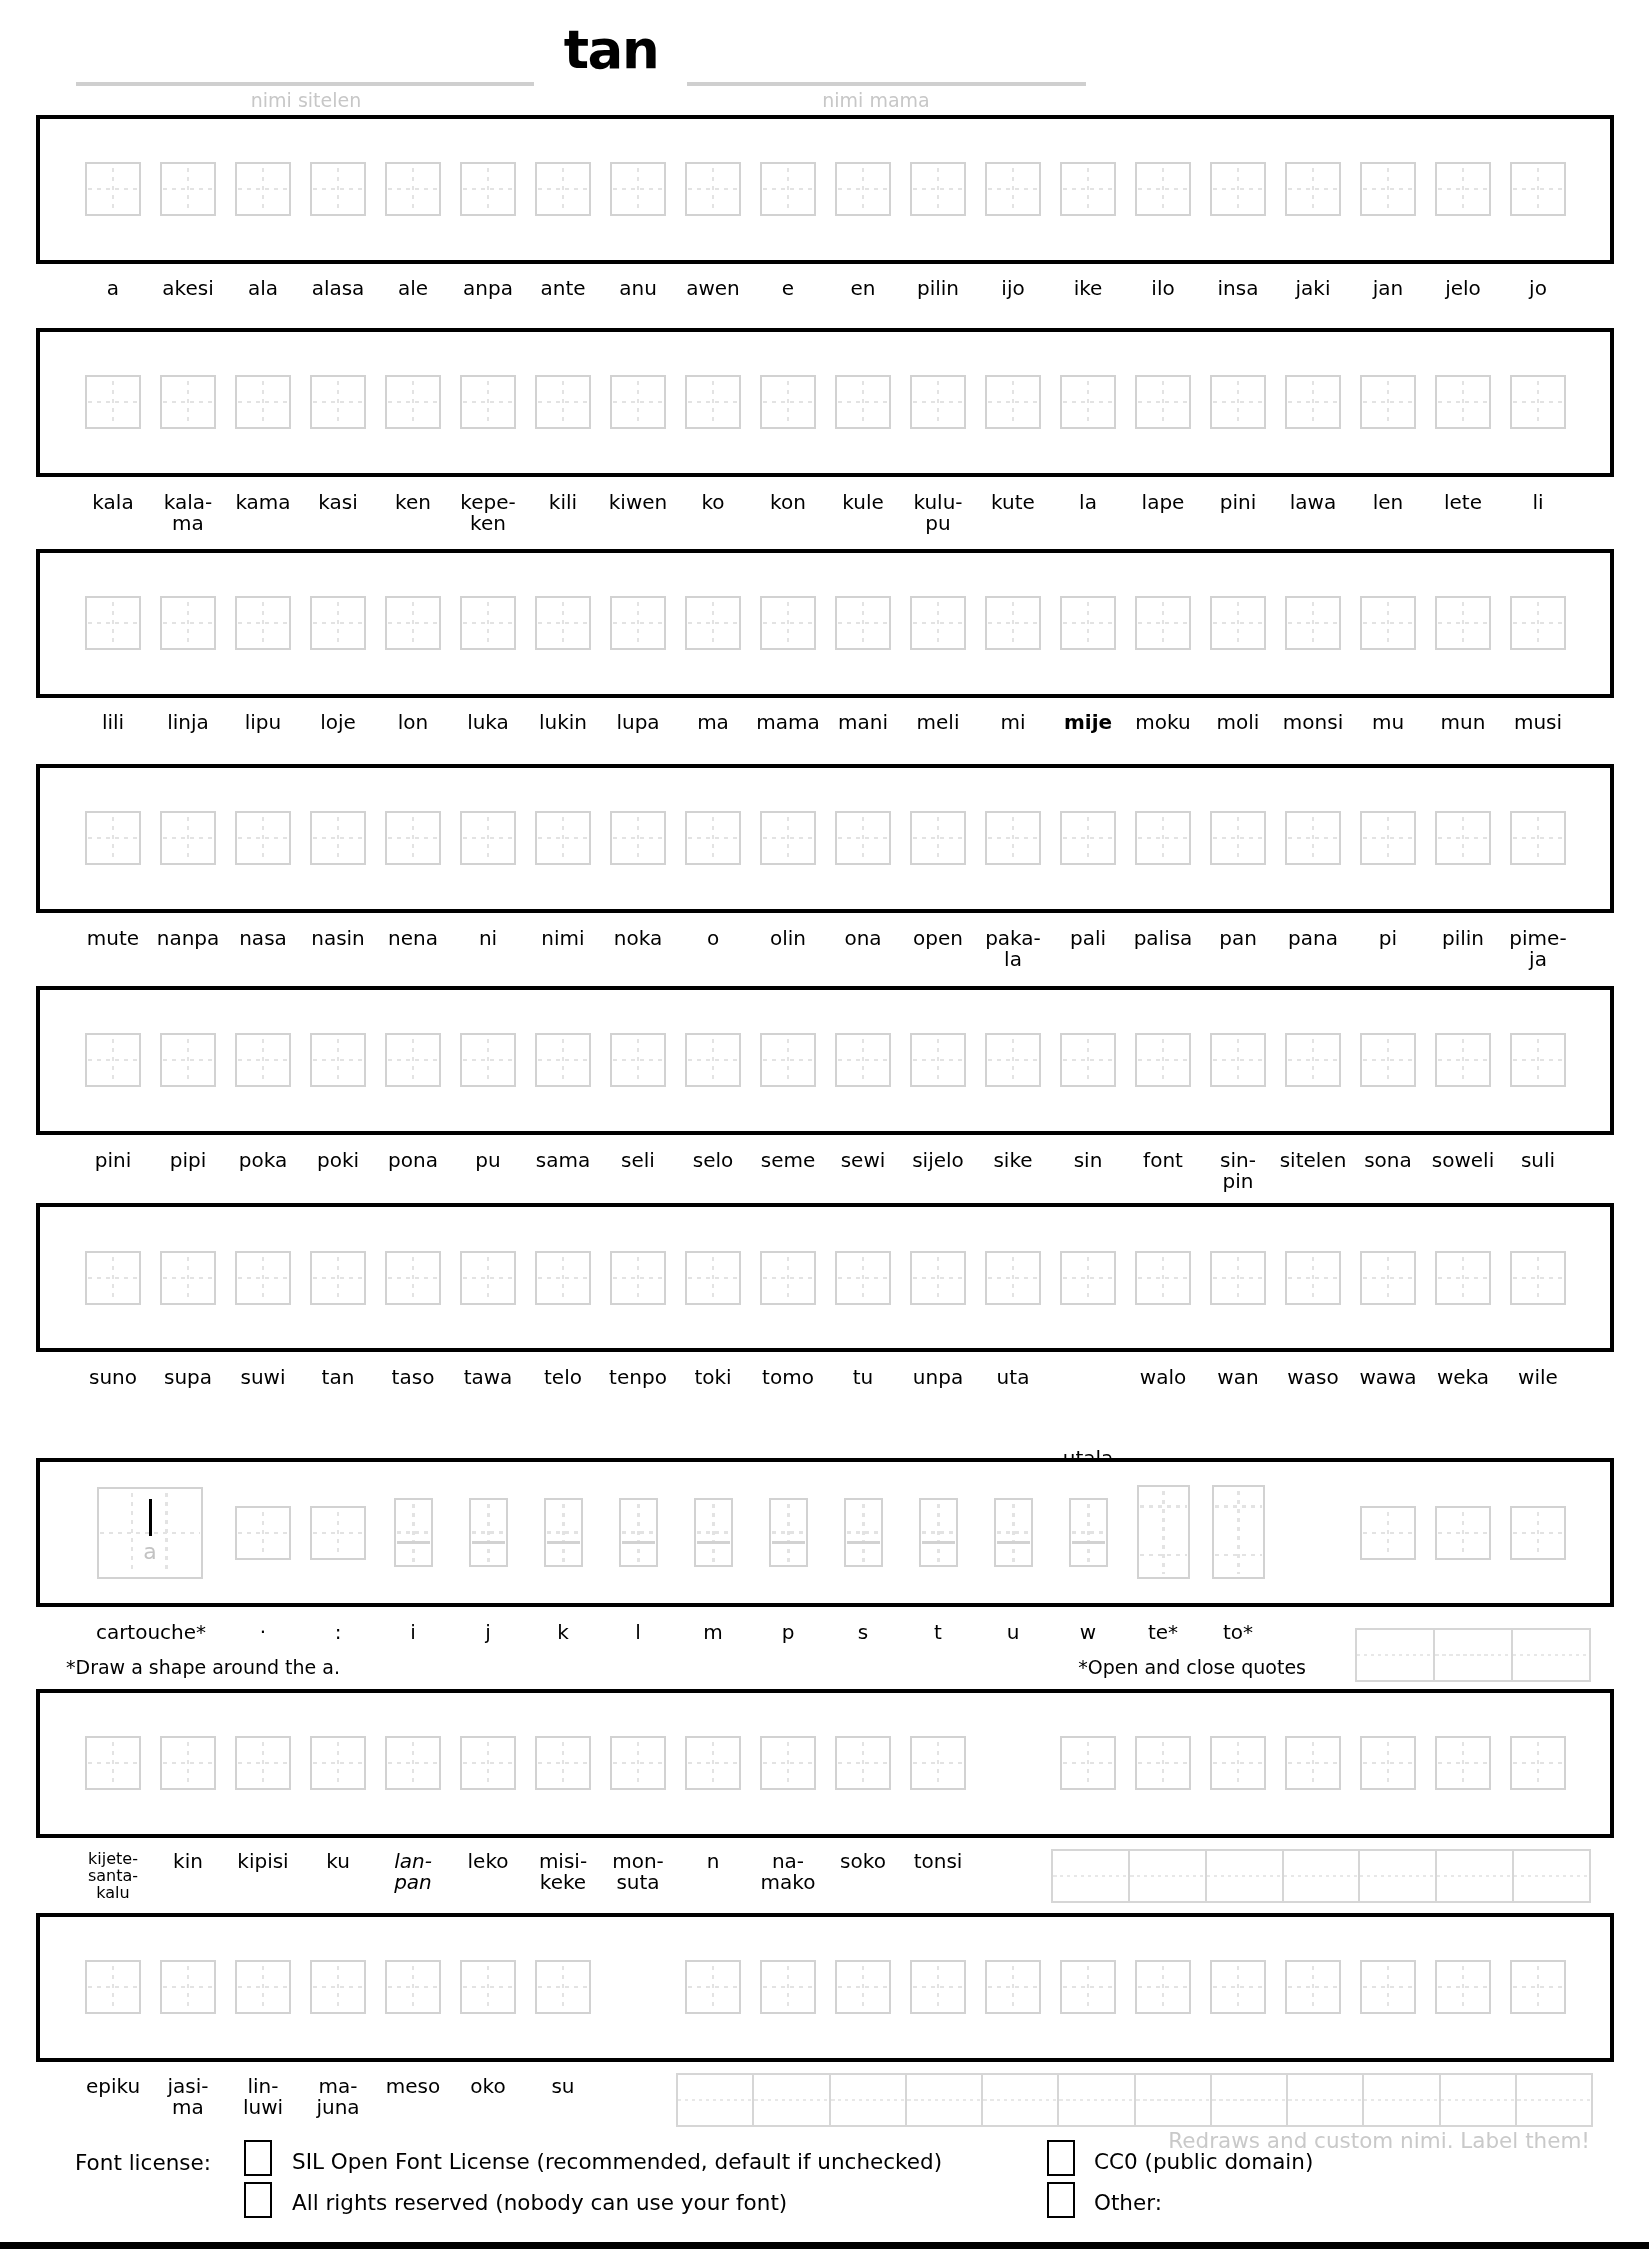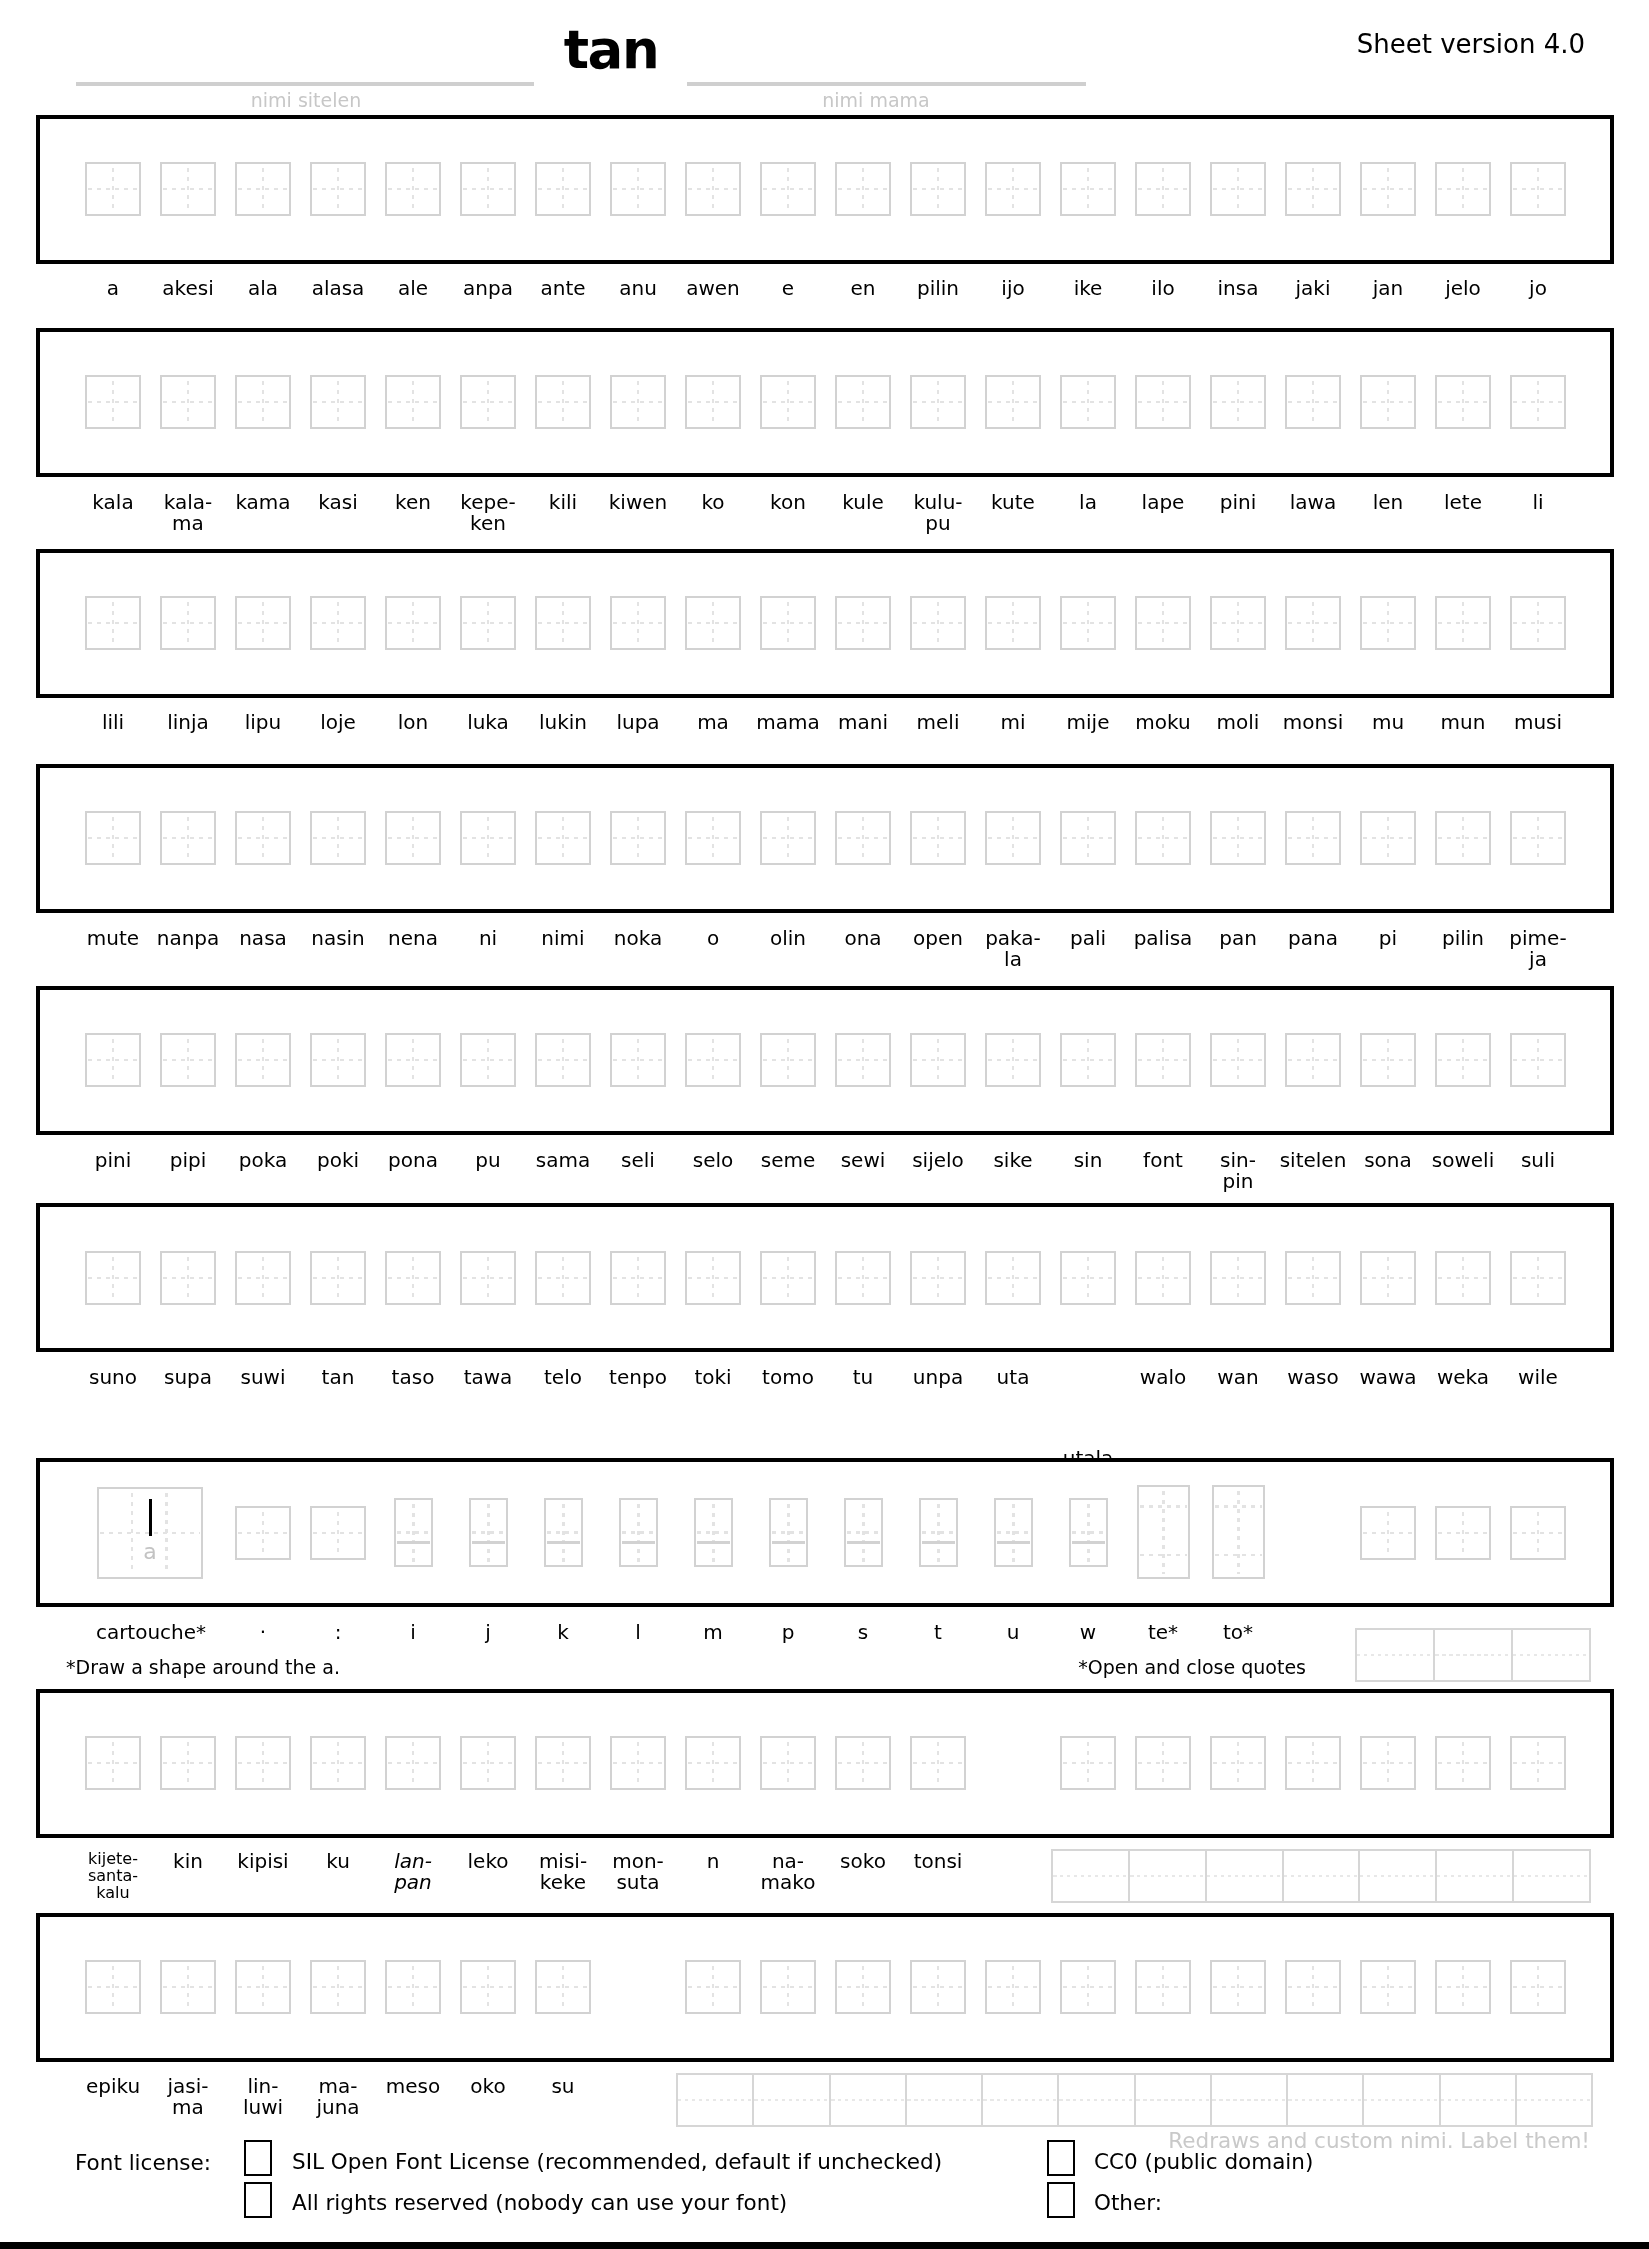--- a/index.html
+++ b/index.html
@@ -53,21 +53,20 @@
 <body>
 
 <div id="page">
 
   <div class="abs title" style="left:611px; top:19.4px;">tan</div>
   <div class="abs hline" style="left:76px; top:82px; width:458px;"></div>
   <div class="abs hline" style="left:687px; top:82px; width:399px;"></div>
   <div class="abs hsub" style="left:306px; top:89px;">nimi sitelen</div>
   <div class="abs hsub" style="left:876px; top:89px;">nimi mama</div>
   <div class="abs version">
-    <div>Sheet version 4.0</div>
   </div>
 
   <div id="rows-root">
       <div class="abs bigbox" style="top: 115px;"></div>
       <div class="gcell" style="left: 85px; top: 162px; width: 56px; height: 54px;">
         <span class="vline"></span>
         <span class="hdots"></span>
       </div>
       <div class="glabel" style="left: 113px; top: 278px;">a</div>
       <div class="gcell" style="left: 160px; top: 162px; width: 56px; height: 54px;">
@@ -332,21 +331,21 @@
       <div class="glabel" style="left: 938px; top: 712px;">meli</div>
       <div class="gcell" style="left: 985px; top: 596px; width: 56px; height: 54px;">
         <span class="vline"></span>
         <span class="hdots"></span>
       </div>
       <div class="glabel" style="left: 1013px; top: 712px;">mi</div>
       <div class="gcell" style="left: 1060px; top: 596px; width: 56px; height: 54px;">
         <span class="vline"></span>
         <span class="hdots"></span>
       </div>
-      <div class="glabel" style="left: 1088px; top: 712px;">mije</div>
+      <div class="glabel" style="left: 1088px; top: 712px; font-weight: bold;">mije</div>
       <div class="gcell" style="left: 1135px; top: 596px; width: 56px; height: 54px;">
         <span class="vline"></span>
         <span class="hdots"></span>
       </div>
       <div class="glabel" style="left: 1163px; top: 712px;">moku</div>
       <div class="gcell" style="left: 1210px; top: 596px; width: 56px; height: 54px;">
         <span class="vline"></span>
         <span class="hdots"></span>
       </div>
       <div class="glabel" style="left: 1238px; top: 712px;">moli</div>

